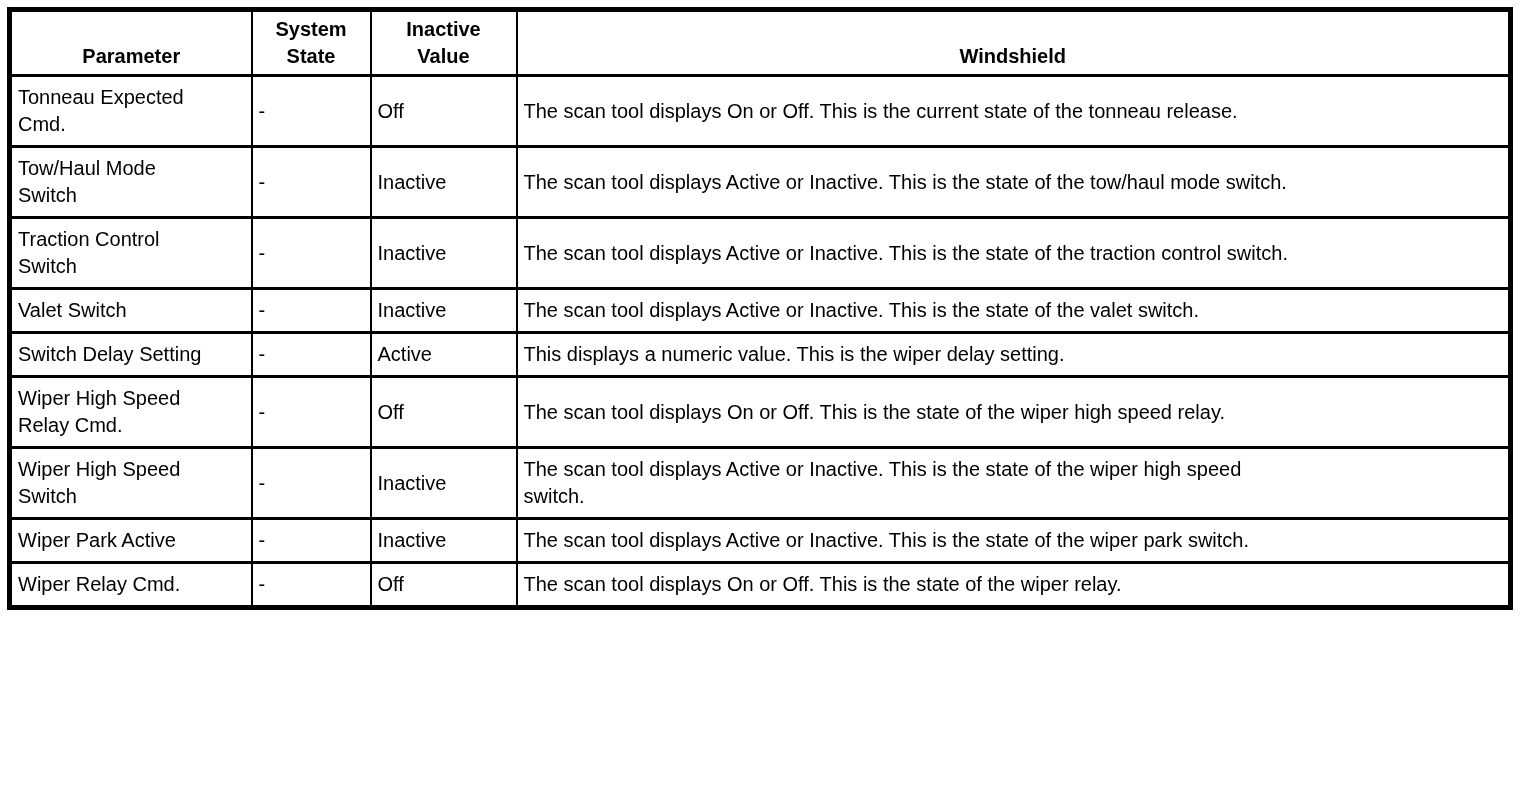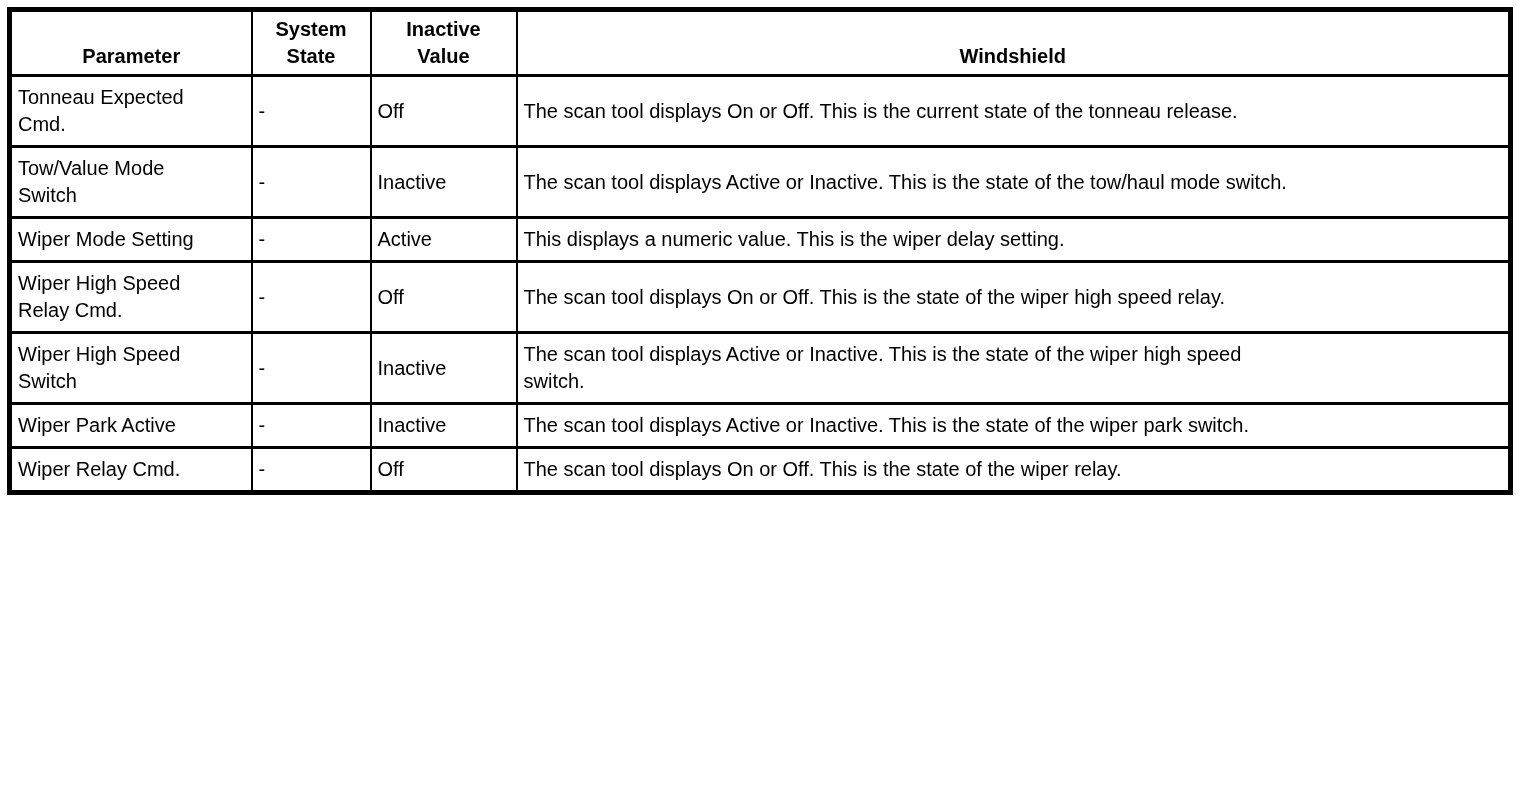--- a/index.html
+++ b/index.html
@@ -77,28 +77,41 @@
     </thead>
     <tbody id="table-body">
         <tr>
     <td>Tonneau Expected
 Cmd.</td>
     <td>-</td>
     <td>Off</td>
     <td>The scan tool displays On or Off. This is the current state of the tonneau release.</td>
   </tr>
         <tr>
-    <td>Tow/Value Mode
+    <td>Tow/Haul Mode
 Switch</td>
     <td>-</td>
     <td>Inactive</td>
     <td>The scan tool displays Active or Inactive. This is the state of the tow/haul mode switch.</td>
   </tr>
         <tr>
-    <td>Wiper Mode Setting</td>
+    <td>Traction Control
+Switch</td>
+    <td>-</td>
+    <td>Inactive</td>
+    <td>The scan tool displays Active or Inactive. This is the state of the traction control switch.</td>
+  </tr>
+        <tr>
+    <td>Valet Switch</td>
+    <td>-</td>
+    <td>Inactive</td>
+    <td>The scan tool displays Active or Inactive. This is the state of the valet switch.</td>
+  </tr>
+        <tr>
+    <td>Switch Delay Setting</td>
     <td>-</td>
     <td>Active</td>
     <td>This displays a numeric value. This is the wiper delay setting.</td>
   </tr>
         <tr>
     <td>Wiper High Speed
 Relay Cmd.</td>
     <td>-</td>
     <td>Off</td>
     <td>The scan tool displays On or Off. This is the state of the wiper high speed relay.</td>

